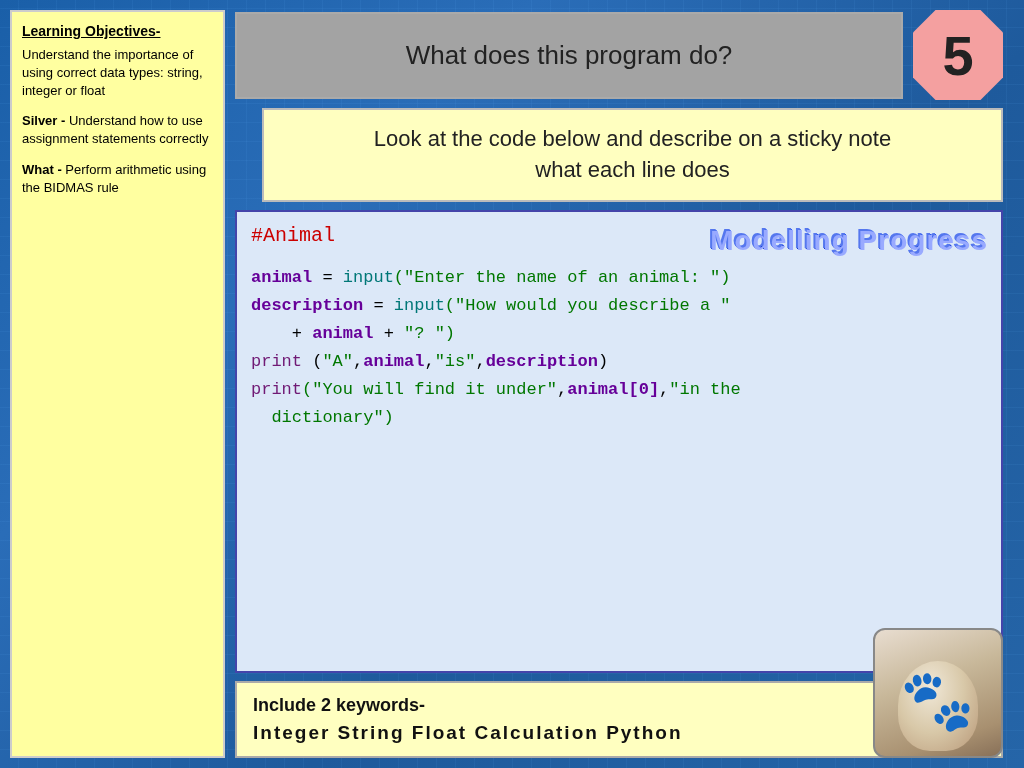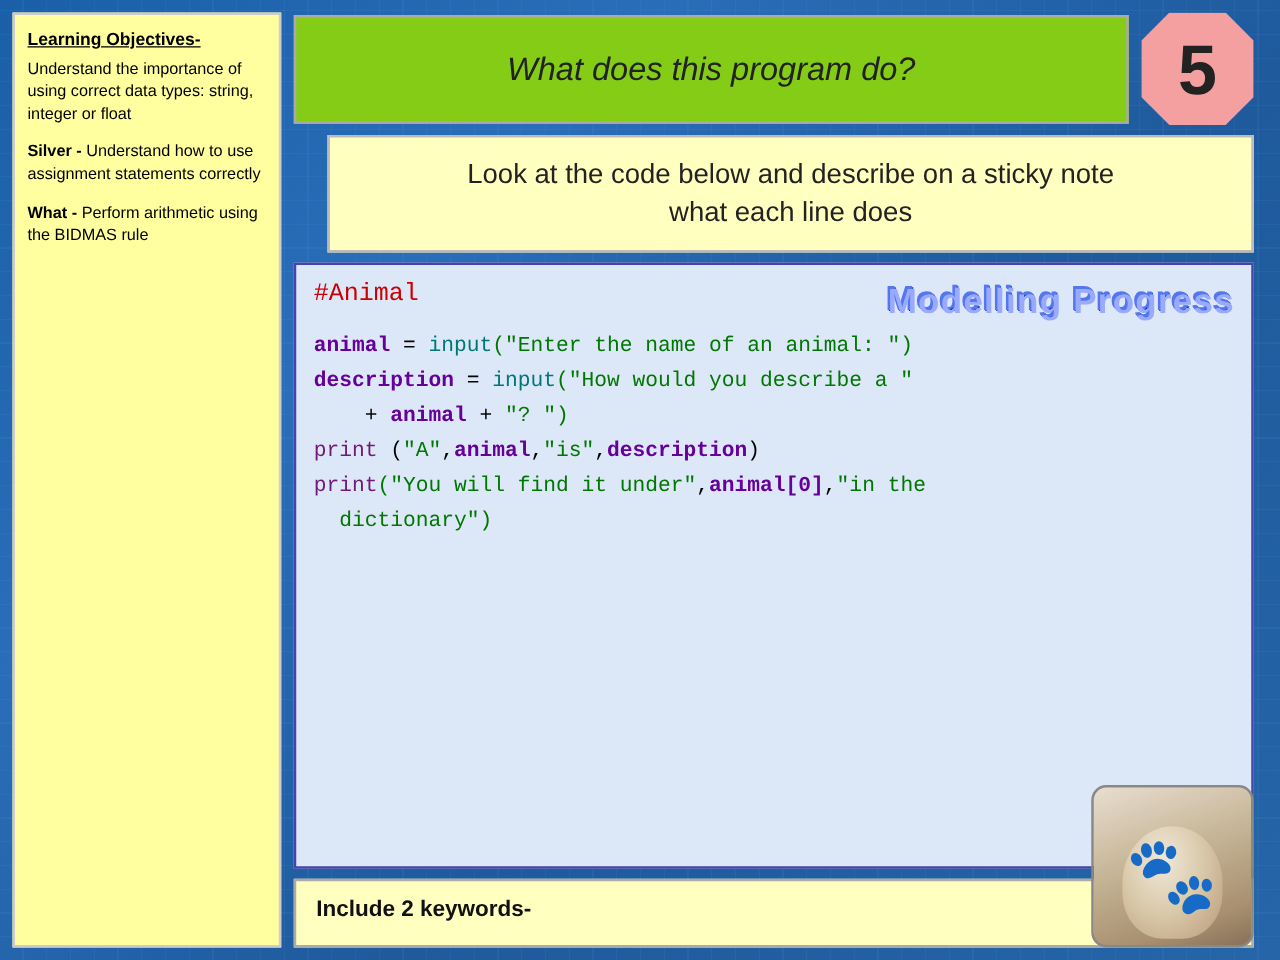--- a/index.html
+++ b/index.html
@@ -82,28 +82,27 @@
     }
 
     
     .top-row {
       display: flex;
       align-items: center;
       gap: 10px;
     }
     .title-box {
       flex: 1;
-      background: #84cc16;
+      background: #a3a3a3;
       border: 2px solid #aaa;
       padding: 26px 20px;
       text-align: center;
       font-size: 26px;
       font-weight: normal;
       color: #222;
-      font-style: italic;
     }
     .number-badge {
       width: 90px;
       height: 90px;
       background: #f4a0a0;
       clip-path: polygon(25% 0%, 75% 0%, 100% 25%, 100% 75%, 75% 100%, 25% 100%, 0% 75%, 0% 25%);
       display: flex;
       align-items: center;
       justify-content: center;
       font-size: 56px;
@@ -301,19 +300,20 @@
         </div>
         <div>
           <span class="str-green">&nbsp;&nbsp;dictionary")</span>
         </div>
       </div>
     </div>
 
     <div class="bottom-row">
       <div class="keywords-box">
         <div class="kw-title">Include 2 keywords-</div>
+        <div class="kw-list">Integer    String    Float  Calculation    Python</div>
       </div>
       <div class="ferret-container">
         <div class="ferret-img"></div>
       </div>
     </div>
   </div>
 </div>
 
 </body></html>

